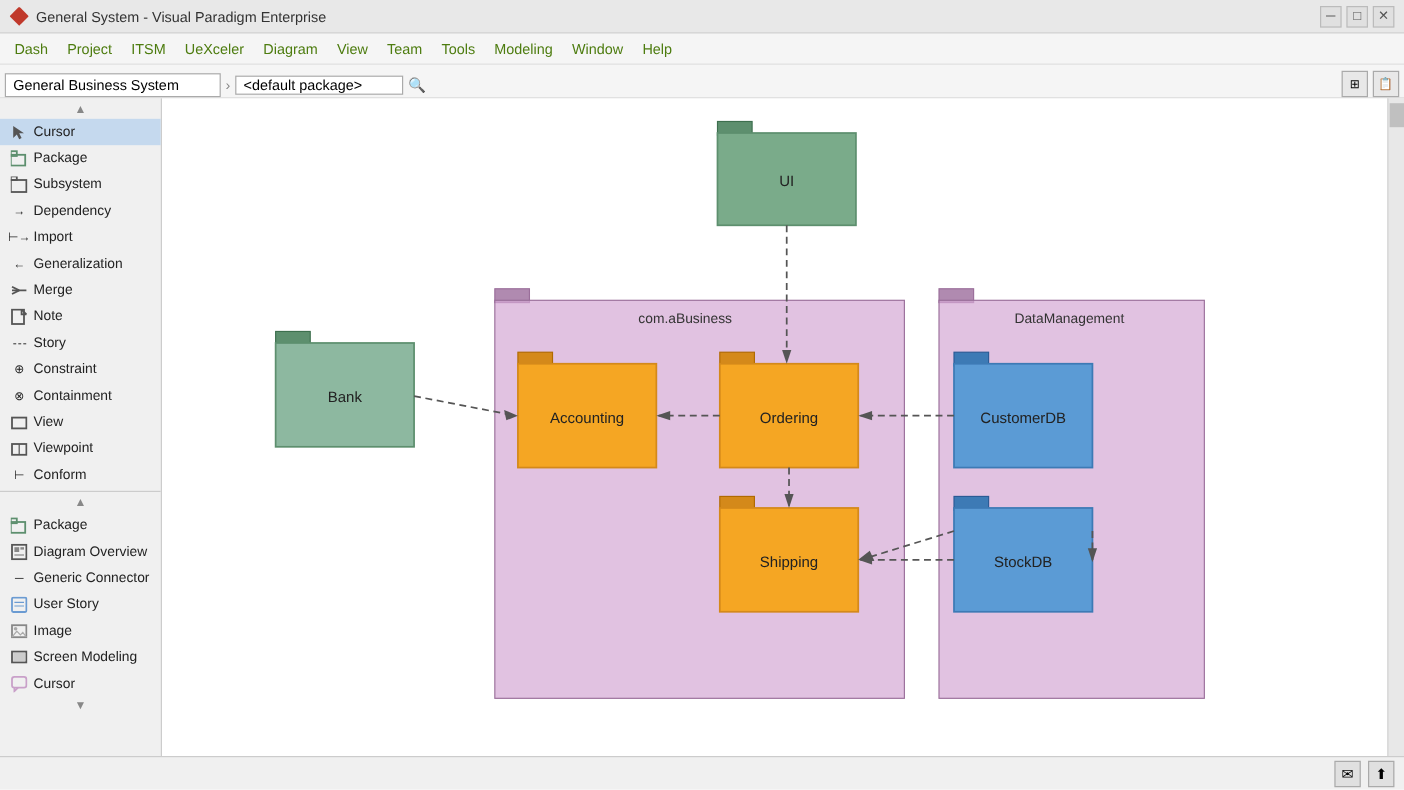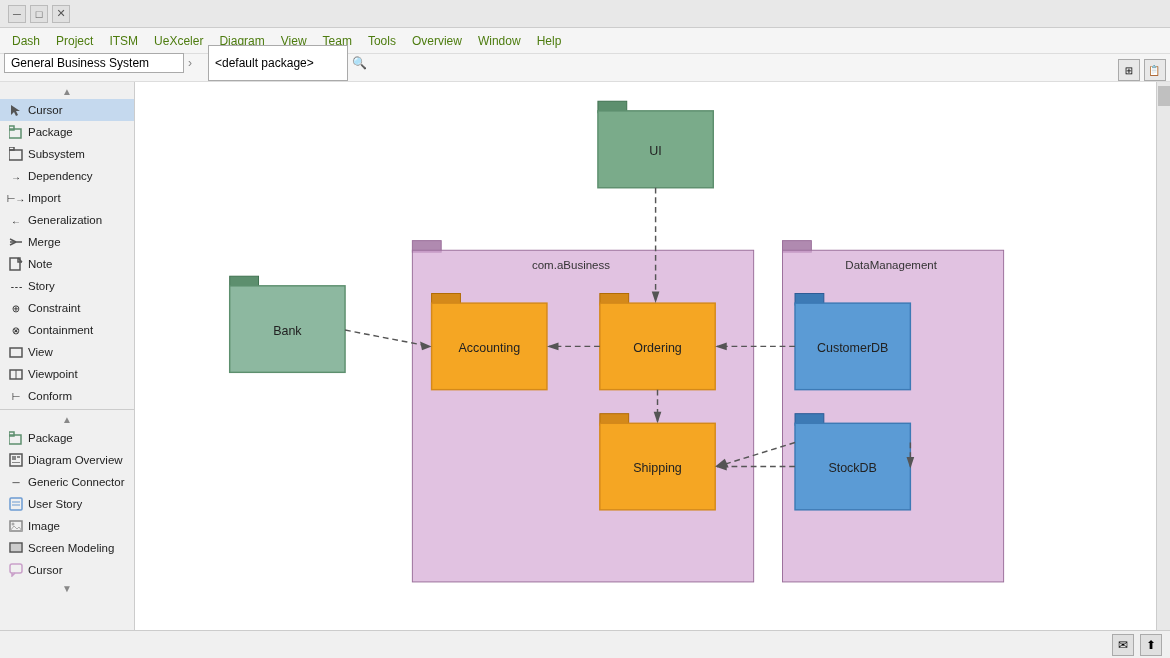--- a/index.html
+++ b/index.html
@@ -123,46 +123,50 @@
     #diagram-svg {
       position: absolute;
       top: 0; left: 0;
       width: 100%; height: 100%;
     }
   </style>
 </head>
 <body>
 
 <div id="titlebar">
+  <div id="titlebar-left">
+    <div id="titlebar-icon"></div>
+    <span id="titlebar-title">General System - Visual Paradigm Enterprise</span>
+  </div>
   <div id="titlebar-controls">
     <div class="title-btn">─</div>
     <div class="title-btn">□</div>
     <div class="title-btn">✕</div>
   </div>
 </div>
 
 <div id="menubar">
   <span class="menu-item">Dash</span>
   <span class="menu-item">Project</span>
   <span class="menu-item">ITSM</span>
   <span class="menu-item">UeXceler</span>
   <span class="menu-item">Diagram</span>
   <span class="menu-item">View</span>
   <span class="menu-item">Team</span>
   <span class="menu-item">Tools</span>
-  <span class="menu-item">Overview</span>
+  <span class="menu-item">Modeling</span>
   <span class="menu-item">Window</span>
   <span class="menu-item">Help</span>
 </div>
 
 <div id="breadcrumb-bar">
   <div style="display:flex;align-items:center;gap:4px;">
     <input id="breadcrumb-input" type="text" value="General Business System" style="">
     <span style="color:#888;font-size:12px;">›</span>
-    <input type="text" style="font-size: 12px; border: 1px solid rgb(170, 170, 170); padding: 2px 6px; background: white; width: 140px; height: 36px; margin-left: 12px;" value="&lt;default package&gt;">
+    <input type="text" style="font-size: 12px; border: 1px solid rgb(170, 170, 170); padding: 2px 6px; background: white; width: 140px; height: 16px;" value="&lt;default package&gt;">
     <span style="color:#888;">🔍</span>
   </div>
   <div id="breadcrumb-right">
     <div class="breadcrumb-btn">⊞</div>
     <div class="breadcrumb-btn">📋</div>
   </div>
 </div>
 
 <div id="main-layout">
 

